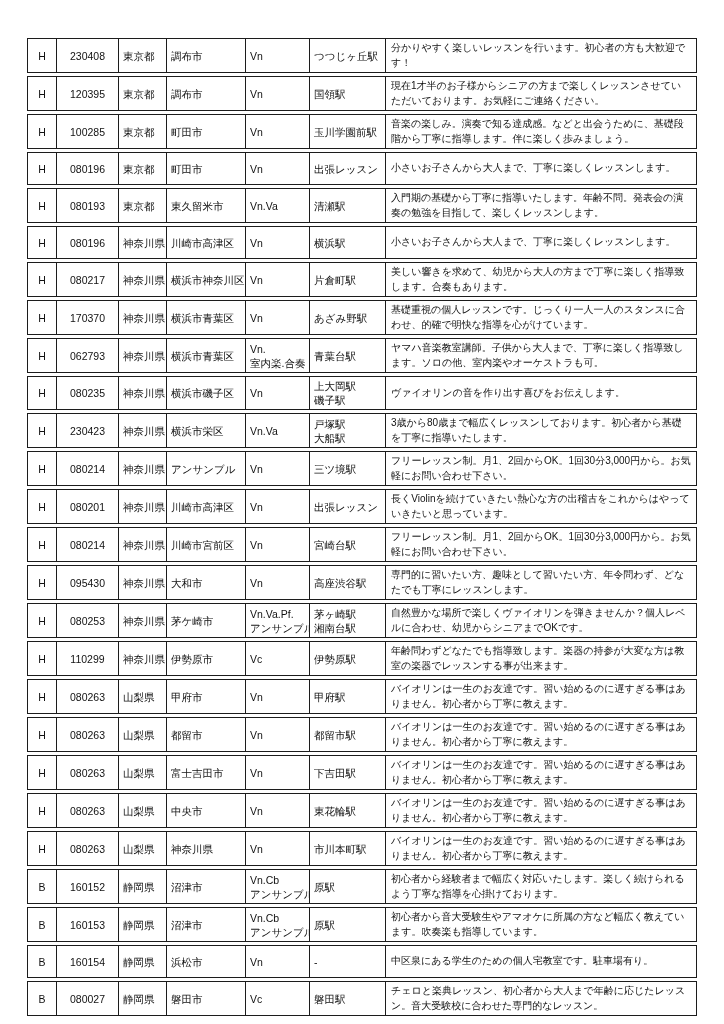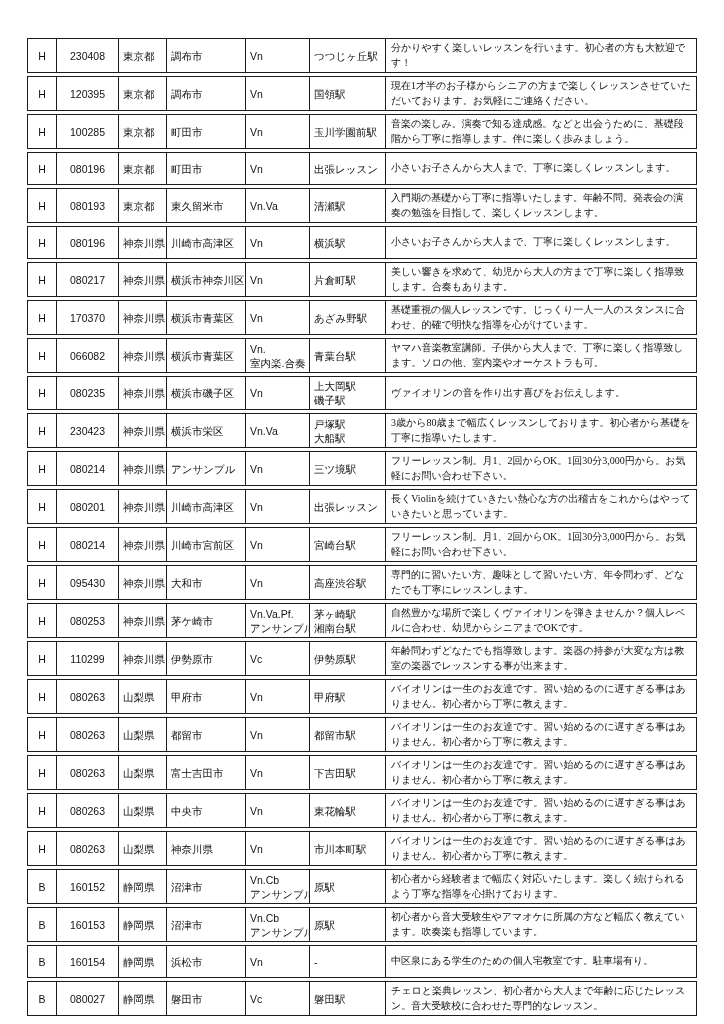--- a/index.html
+++ b/index.html
@@ -35,21 +35,21 @@
     display: flex;
     align-items: center;
     border-right: 1.5px solid #1c1c1c;
     box-sizing: border-box;
     font-size: 10.5px;
     line-height: 14px;
     padding: 2px 3px 2px 4px;
     overflow: hidden;
     white-space: nowrap;
   }
-  .cell:last-child { border-right: none; font-family: Liberation Serif, serif; }
+  .cell:last-child { border-right: none; }
   .c-letter, .c-id {
     justify-content: center;
     padding: 2px 1px;
     font-size: 10.5px;
   }
   .c-desc {
     font-size: 10px;
     line-height: 14.5px;
     padding: 2px 5px 2px 5px;
     white-space: normal;
@@ -168,21 +168,21 @@
           <span class="multiline">Vn</span>
         </div>
     <div class="cell c-station">
           <span class="multiline">あざみ野駅</span>
         </div>
     <div class="cell c-desc">基礎重視の個人レッスンです。じっくり一人一人のスタンスに合わせ、的確で明快な指導を心がけています。</div>
   </div>
 
   <div class="row">
     <div class="cell c-letter">H</div>
-    <div class="cell c-id">066082</div>
+    <div class="cell c-id">062793</div>
     <div class="cell c-pref">神奈川県</div>
     <div class="cell c-city">横浜市青葉区</div>
     <div class="cell c-instr">
           <span class="multiline">Vn.<br>室内楽.合奏</span>
         </div>
     <div class="cell c-station">
           <span class="multiline">青葉台駅</span>
         </div>
     <div class="cell c-desc">ヤマハ音楽教室講師。子供から大人まで、丁寧に楽しく指導致します。ソロの他、室内楽やオーケストラも可。</div>
   </div>

